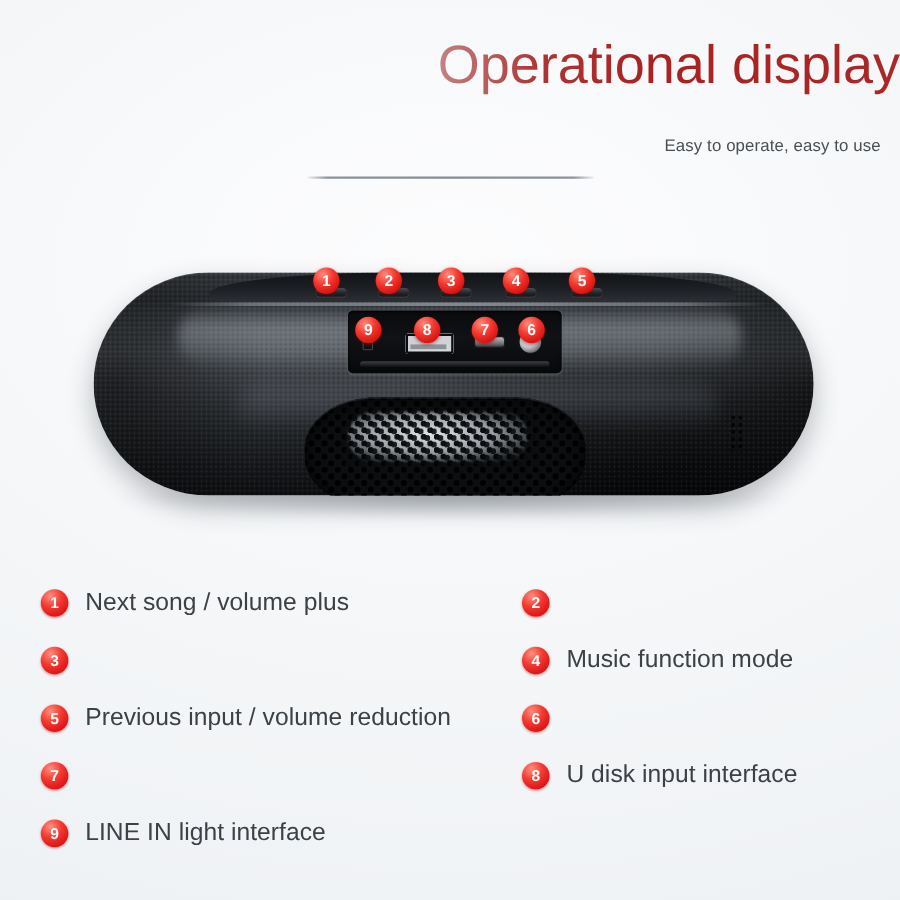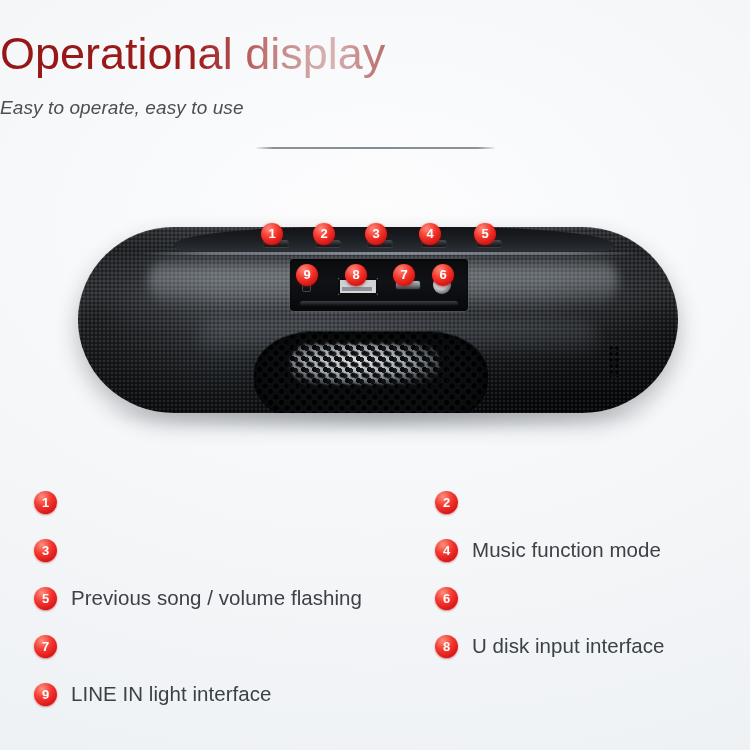--- a/index.html
+++ b/index.html
@@ -21,21 +21,21 @@
     background:
       radial-gradient(ellipse 900px 600px at 50% 30%, #fdfdfe 0%, #f4f6f8 55%, #eef1f4 100%);
     overflow: hidden;
   }
 
   
   .header {
     position: absolute;
     top: 0; left: 0;
     width: 750px;
-    text-align: left;
+    text-align: right;
   }
   .title {
     margin: 0;
     padding-top: 28px;
     font-size: 45px;
     font-weight: 400;
     letter-spacing: 0px;
     line-height: 1.15;
     background-image: linear-gradient(
         to right,
@@ -46,27 +46,26 @@
         #c07878 50%,
         #ad3434 60%,
         #a92222 72%,
         #ab2727 100%);
     -webkit-background-clip: text;
     background-clip: text;
     color: transparent;
     -webkit-text-fill-color: transparent;
   }
   .subtitle {
-    margin: 0;
+    margin: 16px;
     padding-top: 17px;
-    font-size: 19px;
+    font-size: 14px;
     font-weight: 400;
     color: #4a4f54;
     letter-spacing: 0.1px;
-    font-style: italic;
   }
   .divider {
     position: absolute;
     top: 147px;
     left: 256px;
     width: 239px;
     height: 2px;
     background: linear-gradient(to right,
         rgba(150,158,165,0.10) 0%,
         #8b9399 7%,
@@ -456,27 +455,28 @@
         <div class="callout" style="left: 345px; top: 74px;">8</div>
         <div class="callout" style="left: 393px; top: 74px;">7</div>
         <div class="callout" style="left: 432px; top: 74px;">6</div>
       </div>
   </div>
 
   <div class="legend">
     <div id="legend-left">
         <div class="legend-item col-left" style="top: 21px;">
           <span class="legend-badge">1</span>
+          <span class="legend-label">Next song / volume plus</span>
         </div>
         <div class="legend-item col-left" style="top: 69px;">
           <span class="legend-badge">3</span>
         </div>
         <div class="legend-item col-left" style="top: 117px;">
           <span class="legend-badge">5</span>
-          <span class="legend-label">Previous song / volume flashing</span>
+          <span class="legend-label">Previous input / volume reduction</span>
         </div>
         <div class="legend-item col-left" style="top: 165px;">
           <span class="legend-badge">7</span>
         </div>
         <div class="legend-item col-left" style="top: 213px;">
           <span class="legend-badge">9</span>
           <span class="legend-label">LINE IN light interface</span>
         </div>
       </div>
     <div id="legend-right">

